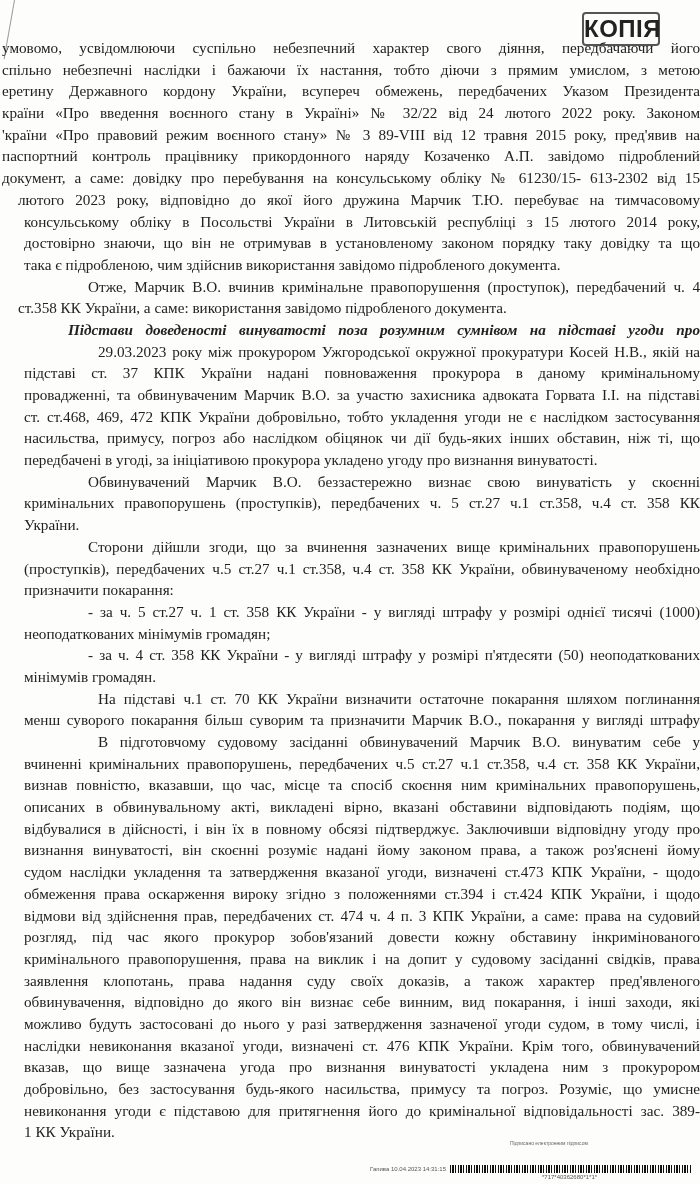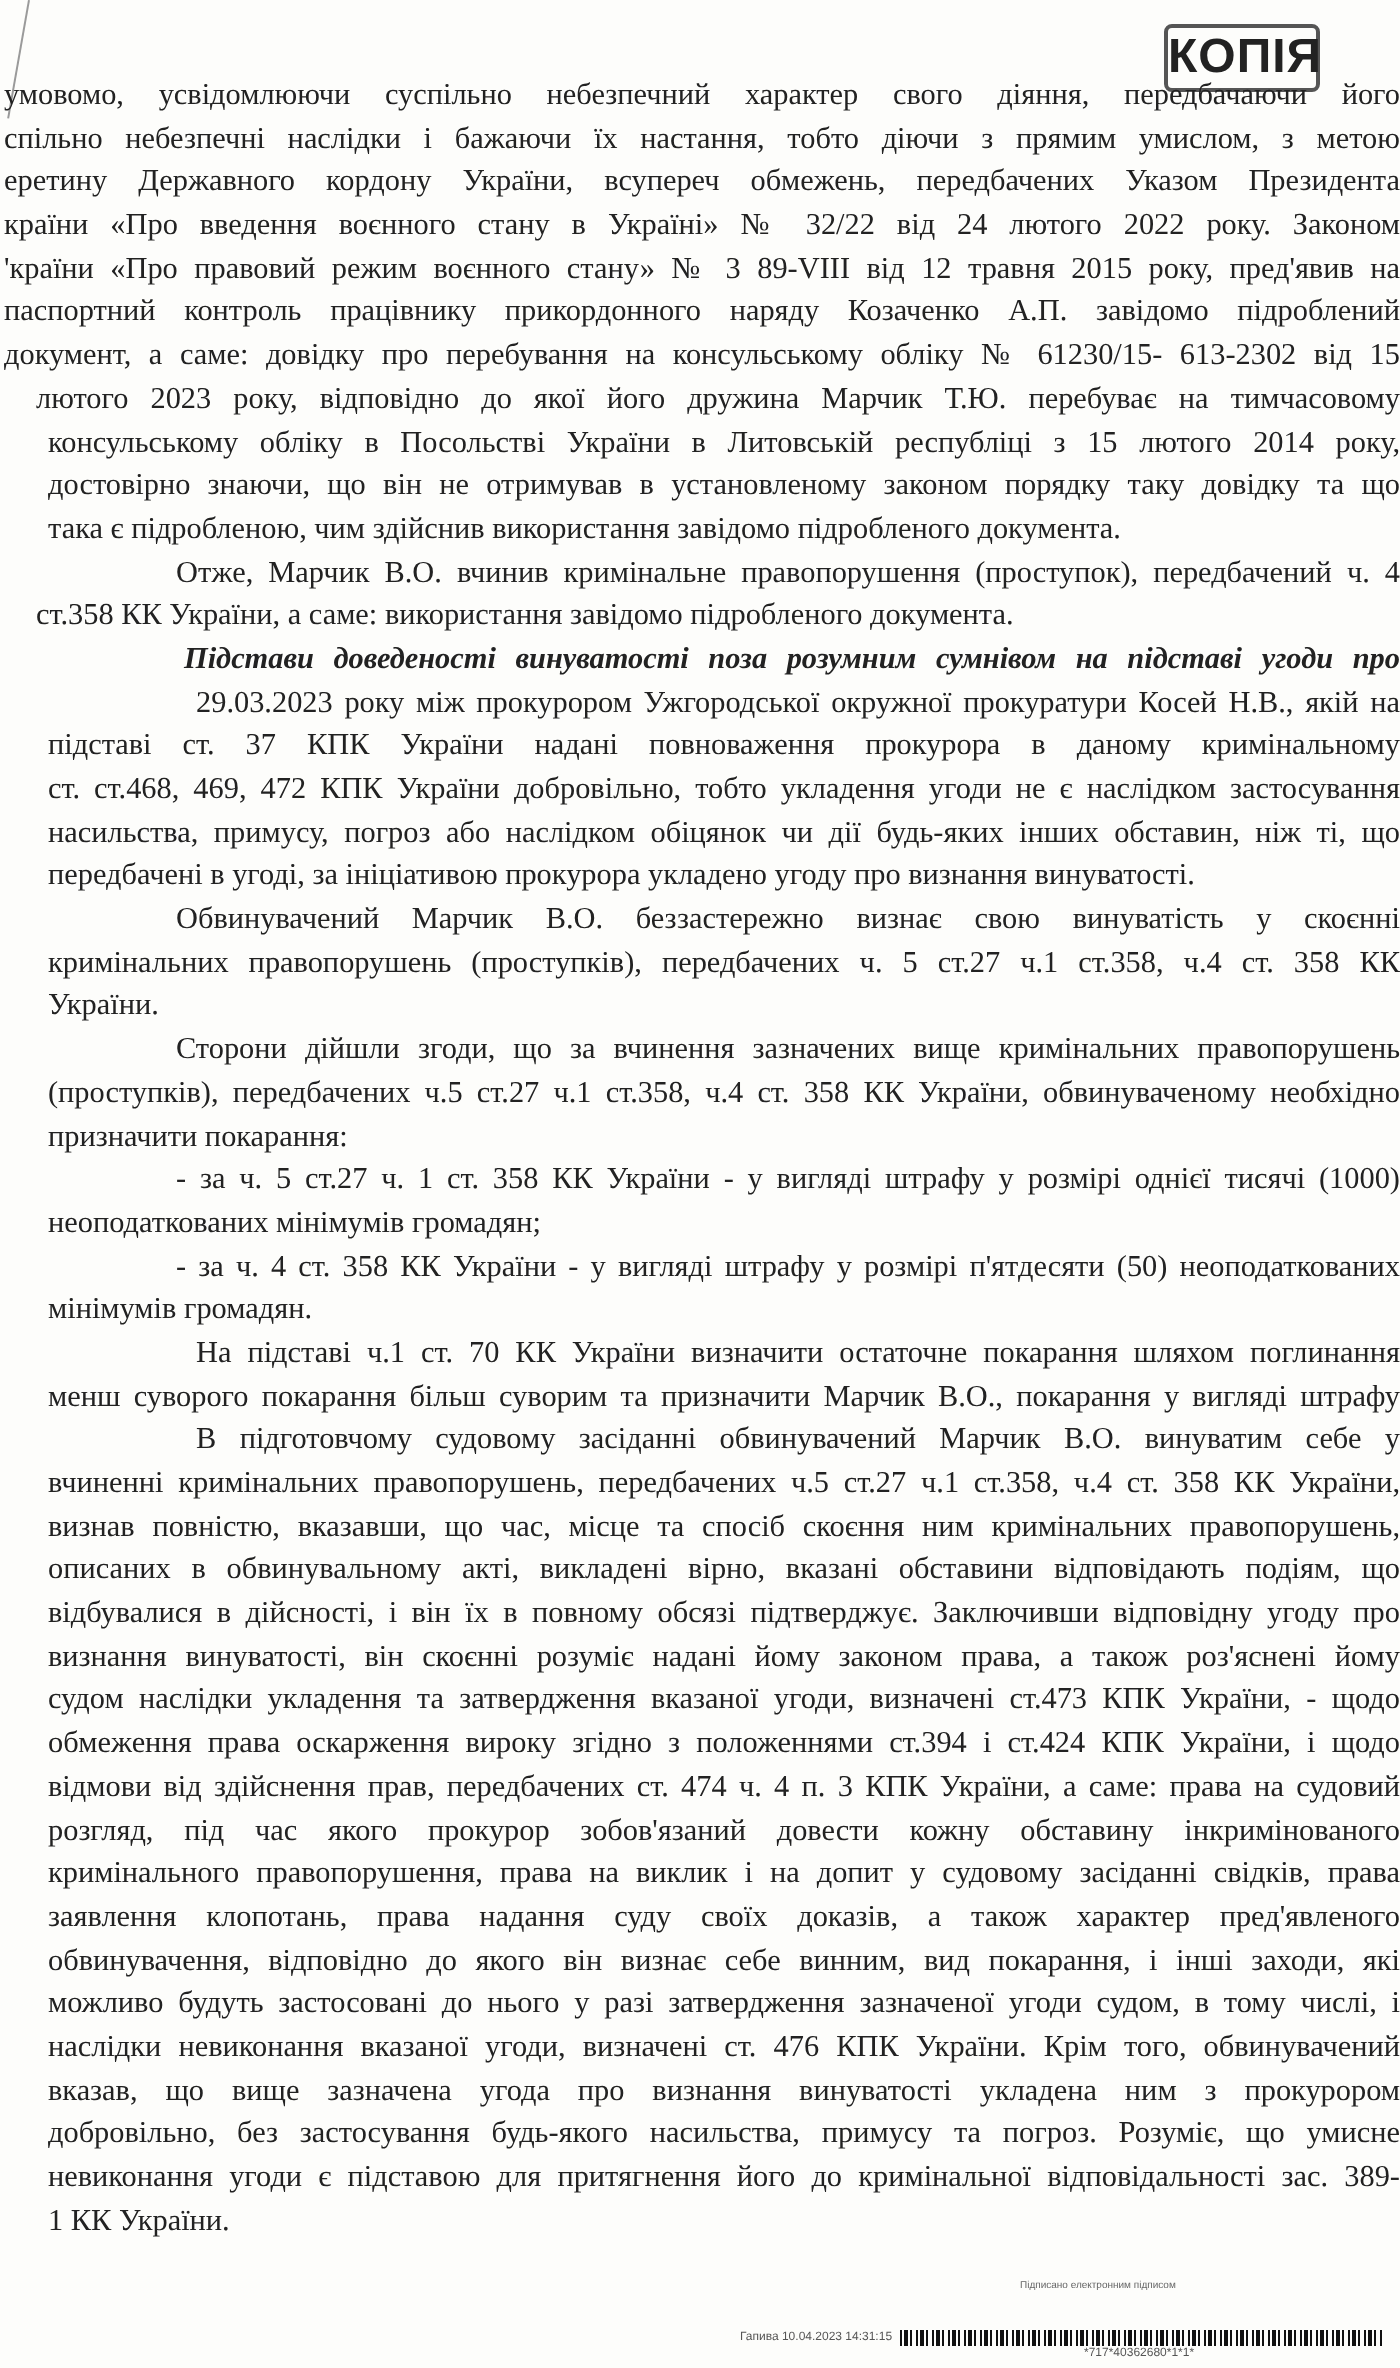--- a/index.html
+++ b/index.html
@@ -29,21 +29,21 @@
     white-space:nowrap; overflow:hidden; height:21.7px;
     text-align:justify; text-align-last:justify;
     padding-right:0; box-sizing:border-box;
   }
   .ln.last { text-align-last:left; }
   .i0 { padding-left:2px; }
   .i1b { padding-left:18px; }
   .i1c { padding-left:24px; }
   .ind { padding-left:88px; }
   .ind2 { padding-left:98px; }
-  .ind3 { padding-left:68px;margin-left:24px; }
+  .ind3 { padding-left:68px; }
   .bi { font-weight:bold; font-style:italic; }
   .footer {
     position:absolute; left:370px; top:1164px; width:322px; height:10px;
     display:flex; align-items:center; gap:4px;
   }
   .footer-date {
     font-family:"Liberation Sans", sans-serif; font-size:6px; color:#555; white-space:nowrap;
   }
   .barcode {
     flex:1; height:8px;
@@ -75,20 +75,21 @@
     <div class="ln i0">документ, а саме: довідку про перебування на консульському обліку № 61230/15- 613-2302 від 15</div>
     <div class="ln i1b">лютого 2023 року, відповідно до якої його дружина Марчик Т.Ю. перебуває на тимчасовому</div>
     <div class="ln i1c">консульському обліку в Посольстві України в Литовській республіці з 15 лютого 2014 року,</div>
     <div class="ln i1c">достовірно знаючи, що він не отримував в установленому законом порядку таку довідку та що</div>
     <div class="ln i1c last">така є підробленою, чим здійснив використання завідомо підробленого документа.</div>
     <div class="ln ind">Отже, Марчик В.О. вчинив кримінальне правопорушення (проступок), передбачений ч. 4</div>
     <div class="ln i1b last">ст.358 КК України, а саме: використання завідомо підробленого документа.</div>
     <div class="ln ind3 bi">Підстави доведеності винуватості поза розумним сумнівом на підставі угоди про</div>
     <div class="ln ind2">29.03.2023 року між прокурором Ужгородської окружної прокуратури Косей Н.В., якій на</div>
     <div class="ln i1c">підставі ст. 37 КПК України надані повноваження прокурора в даному кримінальному</div>
+    <div class="ln i1c">провадженні, та обвинуваченим Марчик В.О. за участю захисника адвоката Горвата І.І. на підставі</div>
     <div class="ln i1c">ст. ст.468, 469, 472 КПК України добровільно, тобто укладення угоди не є наслідком застосування</div>
     <div class="ln i1c">насильства, примусу, погроз або наслідком обіцянок чи дії будь-яких інших обставин, ніж ті, що</div>
     <div class="ln i1c last">передбачені в угоді, за ініціативою прокурора укладено угоду про визнання винуватості.</div>
     <div class="ln ind">Обвинувачений Марчик В.О. беззастережно визнає свою винуватість у скоєнні</div>
     <div class="ln i1c">кримінальних правопорушень (проступків), передбачених ч. 5 ст.27 ч.1 ст.358, ч.4 ст. 358 КК</div>
     <div class="ln i1c last">України.</div>
     <div class="ln ind">Сторони дійшли згоди, що за вчинення зазначених вище кримінальних правопорушень</div>
     <div class="ln i1c">(проступків), передбачених ч.5 ст.27 ч.1 ст.358, ч.4 ст. 358 КК України, обвинуваченому необхідно</div>
     <div class="ln i1c last">призначити покарання:</div>
     <div class="ln ind">- за ч. 5 ст.27 ч. 1 ст. 358 КК України - у вигляді штрафу у розмірі однієї тисячі (1000)</div>

